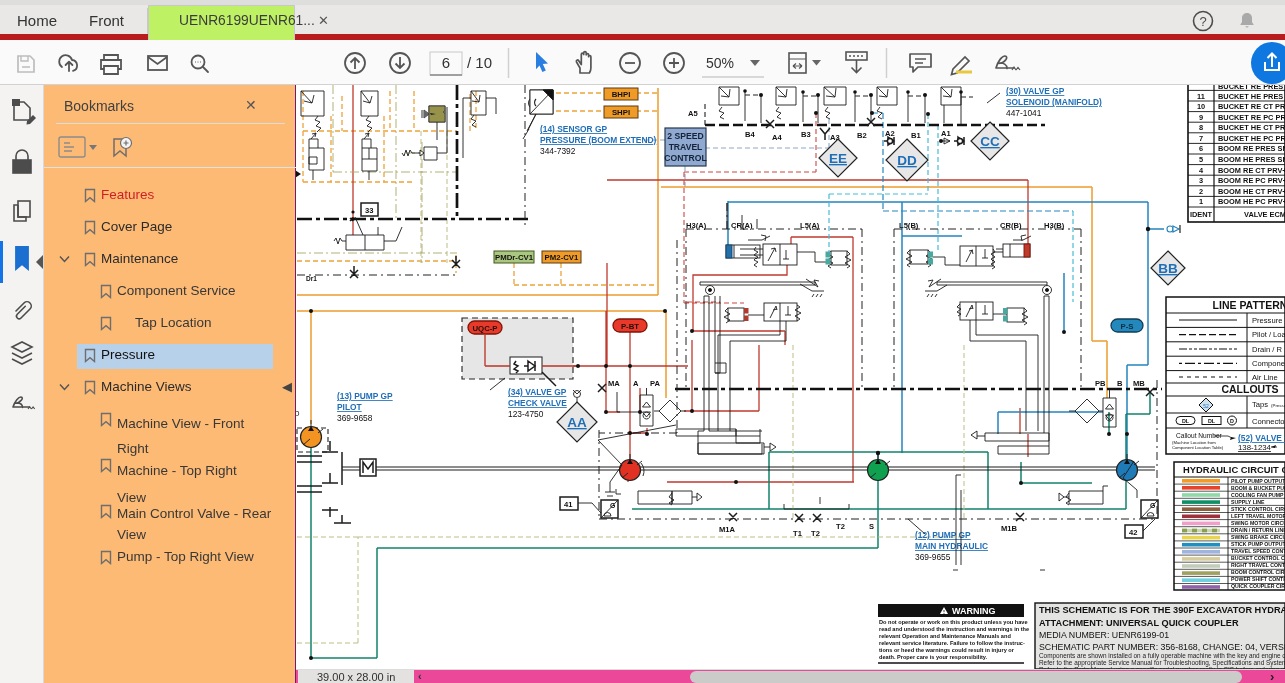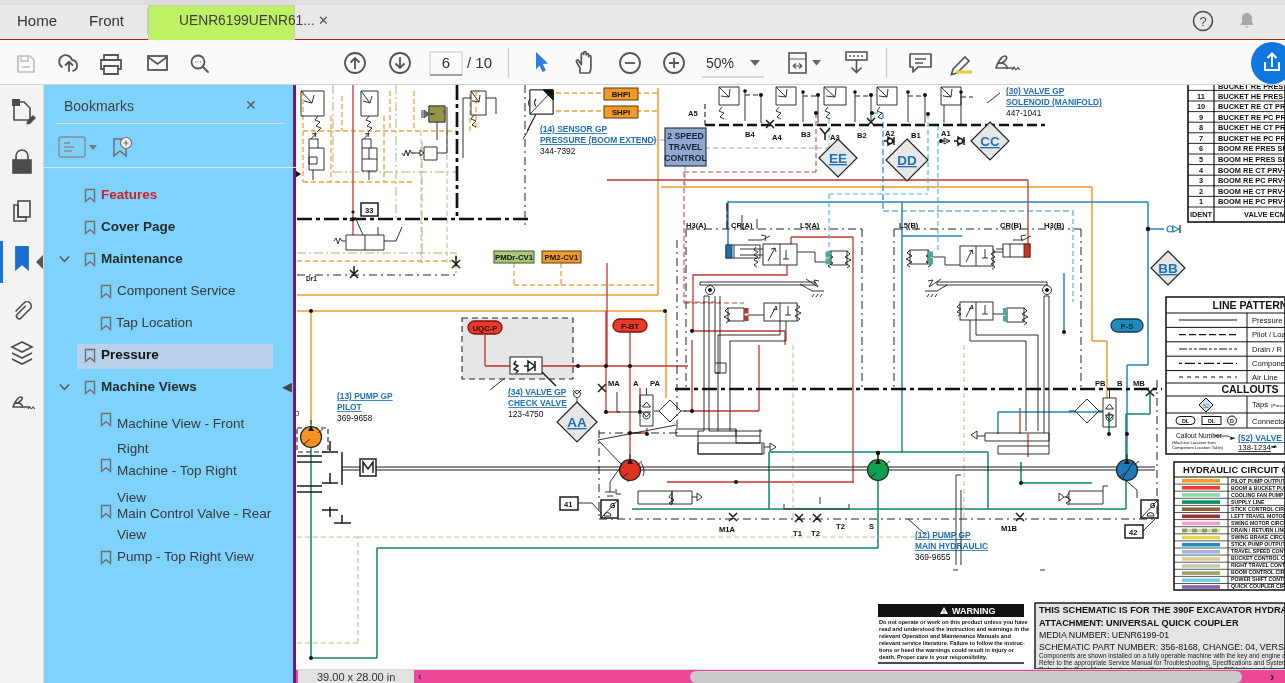--- a/index.html
+++ b/index.html
@@ -1,25 +1,25 @@
 <!DOCTYPE html>
 <html><head><meta charset="utf-8"><style>
 *{margin:0;padding:0;box-sizing:border-box}
 html,body{width:1285px;height:683px;overflow:hidden;font-family:"Liberation Sans",sans-serif;background:#fff}
 .abs{position:absolute}
-#tabbar{left:0;top:0;width:1285px;height:40px;background:#e9e8e7;border-bottom:1px solid #b91c1c}
+#tabbar{left:0;top:0;width:1285px;height:40px;background:#e9e8e7;border-bottom:6px solid #b91c1c}
 #tabbar .mtab{position:absolute;top:12px;font-size:15px;color:#333}
 #doctab{position:absolute;left:148px;top:5px;width:147px;height:35px;background:#bef264;border:1px solid #c9c8c7;border-bottom:none;font-size:13.8px;color:#3c3c3c}
 #toolbar{left:0;top:40px;width:1285px;height:45px;background:#fafafa;border-bottom:1px solid #d2d2d2}
 #leftstrip{left:0;top:85px;width:44px;height:598px;background:#f4f3f2;border-right:1px solid #d9d9d9}
-#panel{left:44px;top:85px;width:252px;height:598px;background:#7dd3fc;border-right:3px solid #701a75}
+#panel{left:44px;top:85px;width:252px;height:598px;background:#fdba74;border-right:1px solid #701a75}
 #docarea{left:296px;top:85px;width:989px;height:584px;background:#fff;overflow:hidden}
 #statusbar{left:296px;top:669px;width:989px;height:14px;background:#ec4899;border-top:1px solid #dcdcdc}
 .bmrow{position:absolute;left:0;width:252px;font-size:13.5px;color:#383838}
-.bold{font-weight:bold;color:#2b2b2b}
+.bold{font-weight:normal;color:#2b2b2b}
 svg{display:block}
 text{font-family:"Liberation Sans",sans-serif}
 </style></head>
 <body>
 
 <div class="abs" id="tabbar">
   <div style="position:absolute;left:0;top:0;width:1285px;height:5px;background:#dededd"></div>
   <div class="mtab" style="left:17px">Home</div>
   <div class="mtab" style="left:89px">Front</div>
   <div style="position:absolute;left:147px;top:8px;width:1px;height:26px;background:#c8c8c8"></div>
@@ -152,21 +152,21 @@
         <path d="M1.5 1.5v12l4.5-3.8 4.5 3.8v-12z" fill="none" stroke="#6e6e6e" stroke-width="1.4"></path>
       </svg>
     <div class="bmrow bold" style="left:57px;top:166px">Maintenance</div>
     <svg style="position:absolute;left:56px;top:199px" width="12" height="15">
         <path d="M1.5 1.5v12l4.5-3.8 4.5 3.8v-12z" fill="none" stroke="#6e6e6e" stroke-width="1.4"></path>
       </svg>
     <div class="bmrow" style="left:73px;top:198px">Component Service</div>
     <svg style="position:absolute;left:56px;top:231px" width="12" height="15">
         <path d="M1.5 1.5v12l4.5-3.8 4.5 3.8v-12z" fill="none" stroke="#6e6e6e" stroke-width="1.4"></path>
       </svg>
-    <div class="bmrow" style="left:72px;top:230px">Tap Location</div>
+    <div class="bmrow" style="left:91px;top:230px">Tap Location</div>
     <svg style="position:absolute;left:40px;top:263px" width="12" height="15">
         <path d="M1.5 1.5v12l4.5-3.8 4.5 3.8v-12z" fill="none" stroke="#6e6e6e" stroke-width="1.4"></path>
       </svg>
     <div class="bmrow bold" style="left:57px;top:262px;color:#111">Pressure</div>
     <svg style="position:absolute;left:15px;top:298px" width="11" height="9">
         <path d="M1 1.5l4.5 5 4.5-5" stroke="#555" fill="none" stroke-width="1.5"></path>
       </svg>
     <svg style="position:absolute;left:40px;top:295px" width="12" height="15">
         <path d="M1.5 1.5v12l4.5-3.8 4.5 3.8v-12z" fill="none" stroke="#6e6e6e" stroke-width="1.4"></path>
       </svg>

